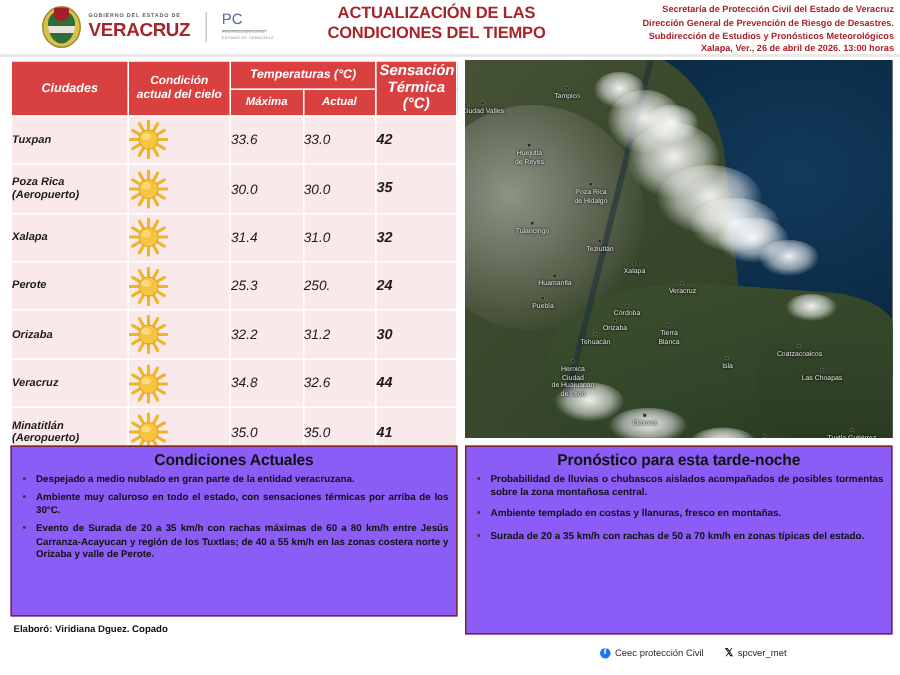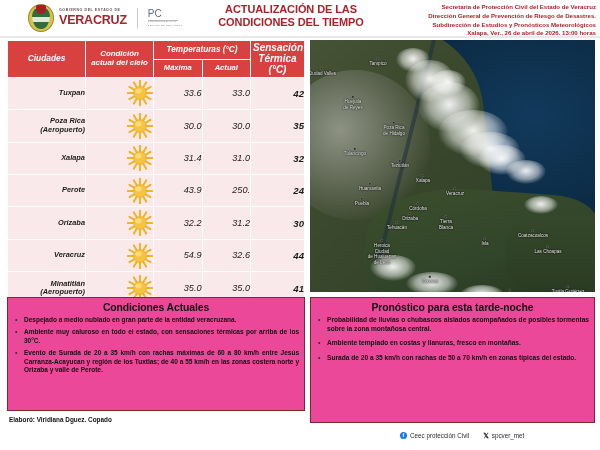--- a/index.html
+++ b/index.html
@@ -60,21 +60,21 @@
     border: 1px solid #ffffff; text-align: center; vertical-align: middle;
     padding: 1px 2px; line-height: 1.12;
   }
   th.h-ciudades { font-size: 8.4px; width: 78px; }
   th.h-cond { font-size: 7.9px; width: 68px; }
   th.h-temps { font-size: 8.2px; }
   th.h-sens { font-size: 10px; width: 54px; }
   th.h-sub { font-size: 7.6px; width: 49px; background: #d94141; }
   table.wx td {
     background: #fae9ea; border: 1px solid #ffffff;
-    text-align: right; vertical-align: middle;
+    text-align: left; vertical-align: middle;
     color: #1b1b1b; padding: 0; line-height: 1.15;
   }
   td.city { font-size: 7.4px; font-weight: bold; }
   td.num { font-size: 9.1px; color: #2b2b2b; }
   td.sens { font-size: 9.6px; font-weight: bold; }
   .sens-hot { color: #c2202a; }
   .sens-mild { color: #1b1b1b; }
   .sun { display: inline-block; width: 26px; height: 26px; position: relative; vertical-align: middle; }
   .sun svg { display: block; }
 
@@ -127,21 +127,21 @@
     white-space: pre; line-height: 1.22; text-align: center;
     transform: translateX(-50%);
   }
   .mapdot {
     position: absolute; width: 2.4px; height: 2.4px; background: #dcdcdc;
     border: .4px solid #2a2a2a; transform: translate(-50%,-50%);
   }
 
   
   .panel {
-    position: absolute; background: #ec4899;
+    position: absolute; background: #8b5cf6;
     border: 1.6px solid #7e2730; padding: 4px 5px 3px 5px;
   }
   #panel-left  { left: 7px;   top: 297px; width: 298px; height: 114px; }
   #panel-right { left: 310px; top: 297px; width: 285px; height: 126px; }
   .panel-title {
     text-align: center; font-size: 10.4px; font-weight: bold;
     color: #111; margin-bottom: 3px; letter-spacing: -.1px;
   }
   .blist { list-style: none; }
   .blist li {
@@ -312,21 +312,21 @@
                   <line x1="6.40" y1="13.00" x2="0.80" y2="13.00" stroke="#f0b429" stroke-width="2.1" stroke-linecap="round"></line>
                   <line x1="7.28" y1="9.70" x2="2.43" y2="6.90" stroke="#f0b429" stroke-width="2.1" stroke-linecap="round"></line>
                   <line x1="9.70" y1="7.28" x2="6.90" y2="2.43" stroke="#f0b429" stroke-width="2.1" stroke-linecap="round"></line>
                   <line x1="13.00" y1="6.40" x2="13.00" y2="0.80" stroke="#f0b429" stroke-width="2.1" stroke-linecap="round"></line>
                   <line x1="16.30" y1="7.28" x2="19.10" y2="2.43" stroke="#f0b429" stroke-width="2.1" stroke-linecap="round"></line>
                   <line x1="18.72" y1="9.70" x2="23.57" y2="6.90" stroke="#f0b429" stroke-width="2.1" stroke-linecap="round"></line>
     <circle cx="13" cy="13" r="6.4" fill="#f5c542"></circle>
     <circle cx="13" cy="13" r="6.4" fill="none" stroke="#e8a317" stroke-width=".7"></circle>
     <ellipse cx="11.4" cy="11" rx="3.2" ry="2.4" fill="#fde28a" opacity=".75"></ellipse>
   </svg></span></td>
-            <td class="num">43.9</td>
+            <td class="num">25.3</td>
             <td class="num">250.</td>
             <td class="sens sens-mild">24</td>
           </tr>
           <tr>
             <td class="city">Orizaba</td>
             <td><span class="sun"><svg width="26" height="26" viewBox="0 0 26 26" xmlns="http://www.w3.org/2000/svg">
                   <line x1="19.60" y1="13.00" x2="25.20" y2="13.00" stroke="#f0b429" stroke-width="2.1" stroke-linecap="round"></line>
                   <line x1="18.72" y1="16.30" x2="23.57" y2="19.10" stroke="#f0b429" stroke-width="2.1" stroke-linecap="round"></line>
                   <line x1="16.30" y1="18.72" x2="19.10" y2="23.57" stroke="#f0b429" stroke-width="2.1" stroke-linecap="round"></line>
                   <line x1="13.00" y1="19.60" x2="13.00" y2="25.20" stroke="#f0b429" stroke-width="2.1" stroke-linecap="round"></line>
@@ -358,21 +358,21 @@
                   <line x1="6.40" y1="13.00" x2="0.80" y2="13.00" stroke="#f0b429" stroke-width="2.1" stroke-linecap="round"></line>
                   <line x1="7.28" y1="9.70" x2="2.43" y2="6.90" stroke="#f0b429" stroke-width="2.1" stroke-linecap="round"></line>
                   <line x1="9.70" y1="7.28" x2="6.90" y2="2.43" stroke="#f0b429" stroke-width="2.1" stroke-linecap="round"></line>
                   <line x1="13.00" y1="6.40" x2="13.00" y2="0.80" stroke="#f0b429" stroke-width="2.1" stroke-linecap="round"></line>
                   <line x1="16.30" y1="7.28" x2="19.10" y2="2.43" stroke="#f0b429" stroke-width="2.1" stroke-linecap="round"></line>
                   <line x1="18.72" y1="9.70" x2="23.57" y2="6.90" stroke="#f0b429" stroke-width="2.1" stroke-linecap="round"></line>
     <circle cx="13" cy="13" r="6.4" fill="#f5c542"></circle>
     <circle cx="13" cy="13" r="6.4" fill="none" stroke="#e8a317" stroke-width=".7"></circle>
     <ellipse cx="11.4" cy="11" rx="3.2" ry="2.4" fill="#fde28a" opacity=".75"></ellipse>
   </svg></span></td>
-            <td class="num">54.9</td>
+            <td class="num">34.8</td>
             <td class="num">32.6</td>
             <td class="sens sens-hot">44</td>
           </tr>
           <tr>
             <td class="city">Minatitlán (Aeropuerto)</td>
             <td><span class="sun"><svg width="26" height="26" viewBox="0 0 26 26" xmlns="http://www.w3.org/2000/svg">
                   <line x1="19.60" y1="13.00" x2="25.20" y2="13.00" stroke="#f0b429" stroke-width="2.1" stroke-linecap="round"></line>
                   <line x1="18.72" y1="16.30" x2="23.57" y2="19.10" stroke="#f0b429" stroke-width="2.1" stroke-linecap="round"></line>
                   <line x1="16.30" y1="18.72" x2="19.10" y2="23.57" stroke="#f0b429" stroke-width="2.1" stroke-linecap="round"></line>
                   <line x1="13.00" y1="19.60" x2="13.00" y2="25.20" stroke="#f0b429" stroke-width="2.1" stroke-linecap="round"></line>

